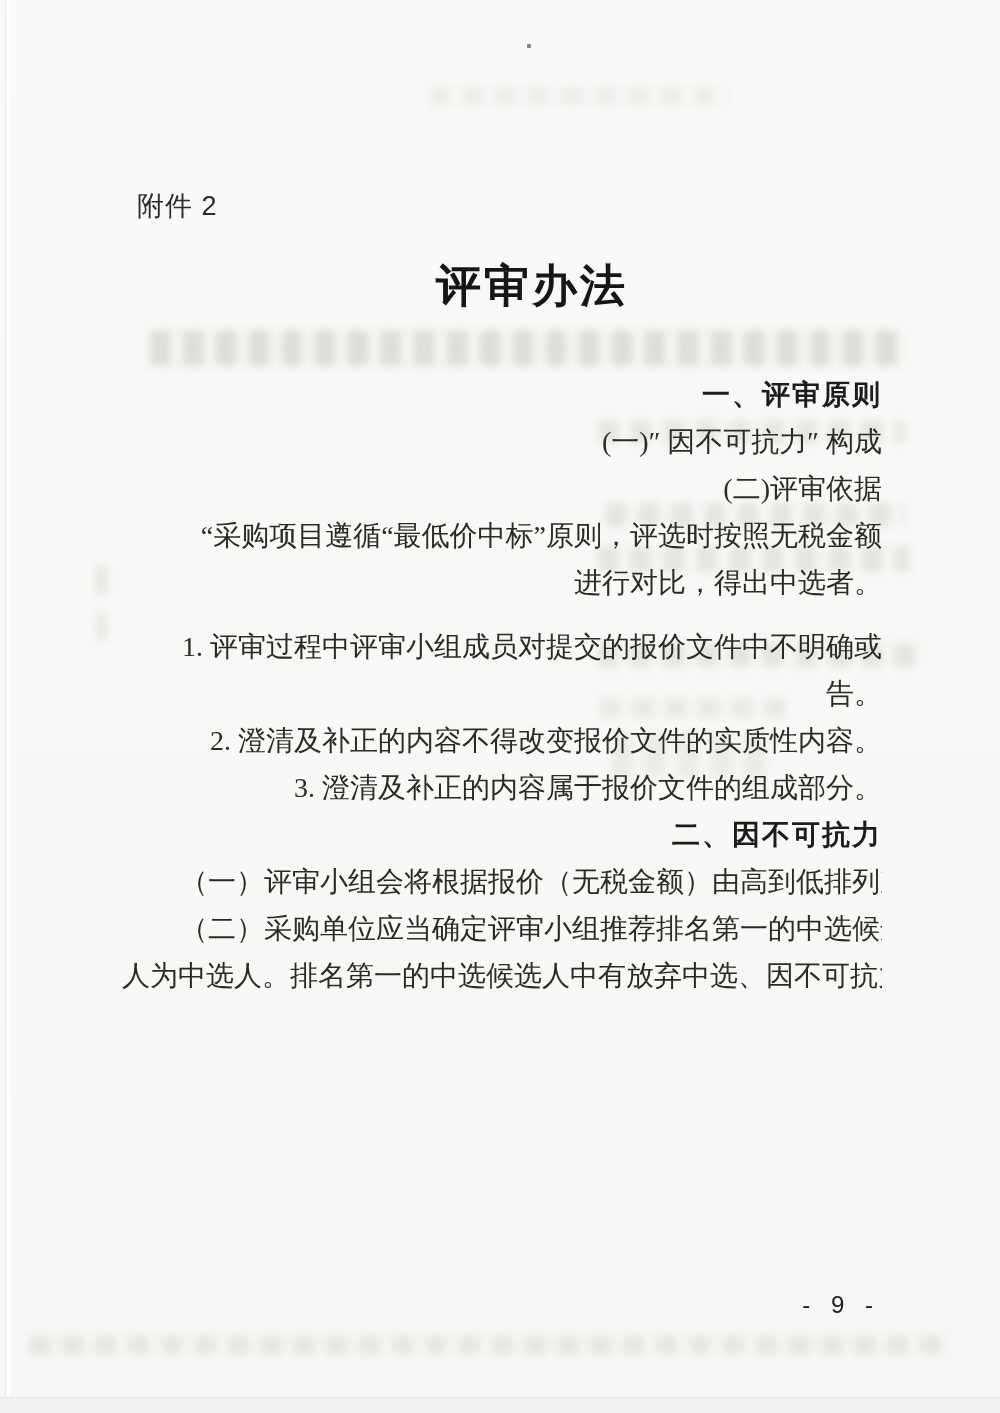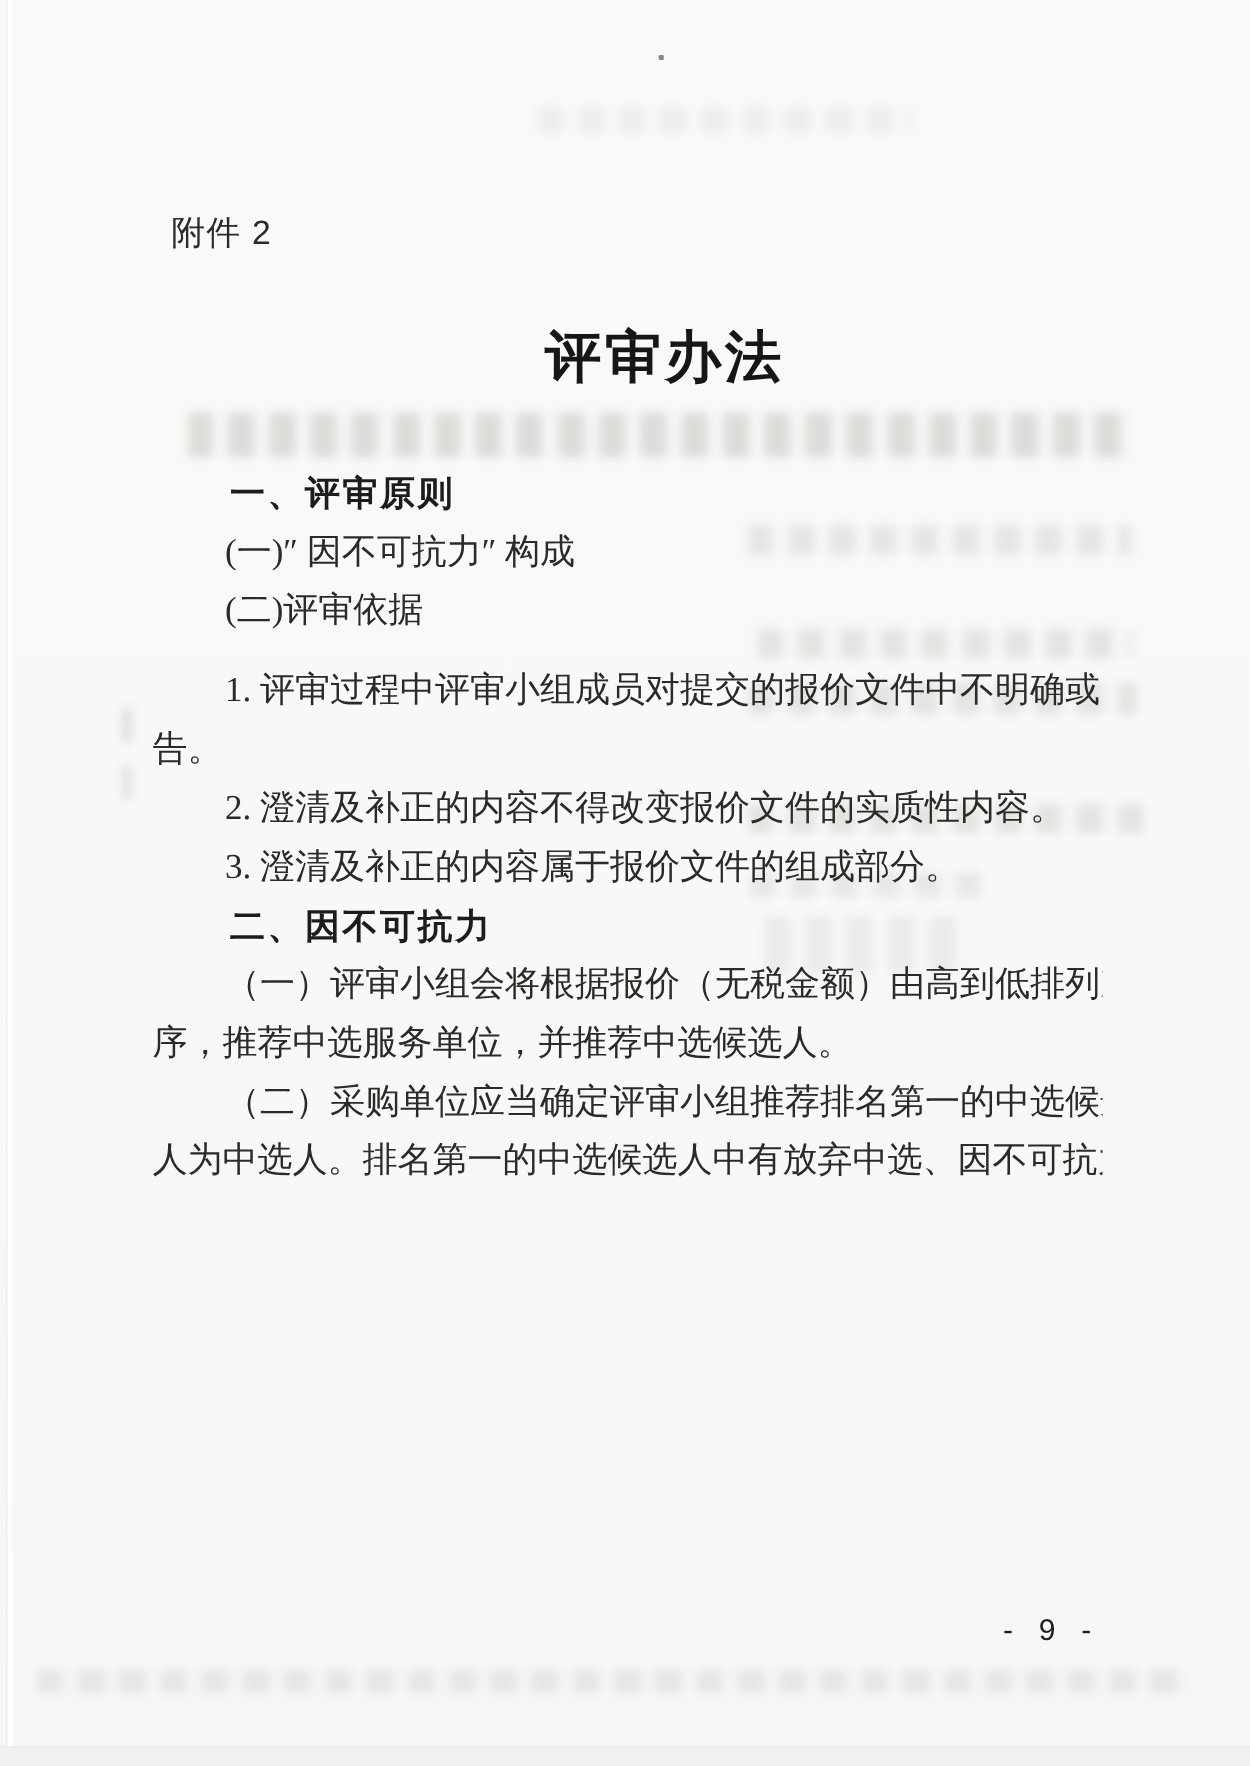--- a/index.html
+++ b/index.html
@@ -38,37 +38,38 @@
   
   .ghost {
     position: absolute;
     background: repeating-linear-gradient(90deg,
       rgba(75,75,68,0.38) 0px, rgba(75,75,68,0.38) 20px,
       rgba(75,75,68,0.05) 20px, rgba(75,75,68,0.05) 33px);
     filter: blur(4px);
     border-radius: 3px;
   }
   .attachment-label {
-    position: absolute; left: 137px; top: 168px;
+    position: absolute; left: 137px; top: 188px;
     font-family: "Liberation Sans", "DejaVu Sans", sans-serif;
     font-size: 27px; color: #2b2b29; letter-spacing: 1px;
   }
   .doc-title {
     position: absolute; left: 32px; top: 256px; width: 1000px;
     text-align: center;
     font-size: 45px; font-weight: 700; letter-spacing: 3px;
     color: #161614;
   }
   .doc-body {
     position: absolute; left: 122px; top: 371px; width: 760px;
   }
   .line {
     font-size: 28px; line-height: 47px; height: 47px;
     white-space: nowrap; overflow: hidden;
     color: #2a2a27;
+    text-align: right;
   }
   .line.indent { text-indent: 58px; }
   .line.heading {
     font-family: "Liberation Sans", "DejaVu Sans", sans-serif;
     font-weight: 700; text-indent: 62px; font-size: 28px;
     color: #1c1c1a; letter-spacing: 2px;
   }
   .paragraph { margin: 0; }
   .spacer { height: 17px; }
   .page-number {
@@ -100,35 +101,38 @@
   <div class="ghost" style="left:30px; top:1336px; width:920px; height:18px; opacity:.26;"></div>
 
   <div class="attachment-label">附件 2</div>
 
   <div class="doc-title">评审办法</div>
 
   <div class="doc-body">
       <div class="line heading">一、评审原则</div>
       <div class="line indent">(一)″ 因不可抗力″ 构成</div>
       <div class="line indent">(二)评审依据</div>
+      <div class="paragraph">
+        <div class="line indent">“采购项目遵循“最低价中标”原则，评选时按照无税金额</div>
+        <div class="line">进行对比，得出中选者。</div>
+      </div>
       <div class="spacer"></div>
       <div class="paragraph">
         <div class="line indent">1. 评审过程中评审小组成员对提交的报价文件中不明确或</div>
         <div class="line">告。</div>
       </div>
       <div class="paragraph">
         <div class="line indent">2. 澄清及补正的内容不得改变报价文件的实质性内容。</div>
       </div>
       <div class="paragraph">
         <div class="line indent">3. 澄清及补正的内容属于报价文件的组成部分。</div>
       </div>
       <div class="line heading">二、因不可抗力</div>
       <div class="paragraph">
         <div class="line indent">（一）评审小组会将根据报价（无税金额）由高到低排列次</div>
-        <div class="line">序，推荐中选服务单位，并推荐中选候选人。</div>
       </div>
       <div class="paragraph">
         <div class="line indent">（二）采购单位应当确定评审小组推荐排名第一的中选候选</div>
         <div class="line">人为中选人。排名第一的中选候选人中有放弃中选、因不可抗力</div>
       </div>
     </div>
 
   <div class="page-number">- 9 -</div>
 
   <div class="bottom-strip"></div>

